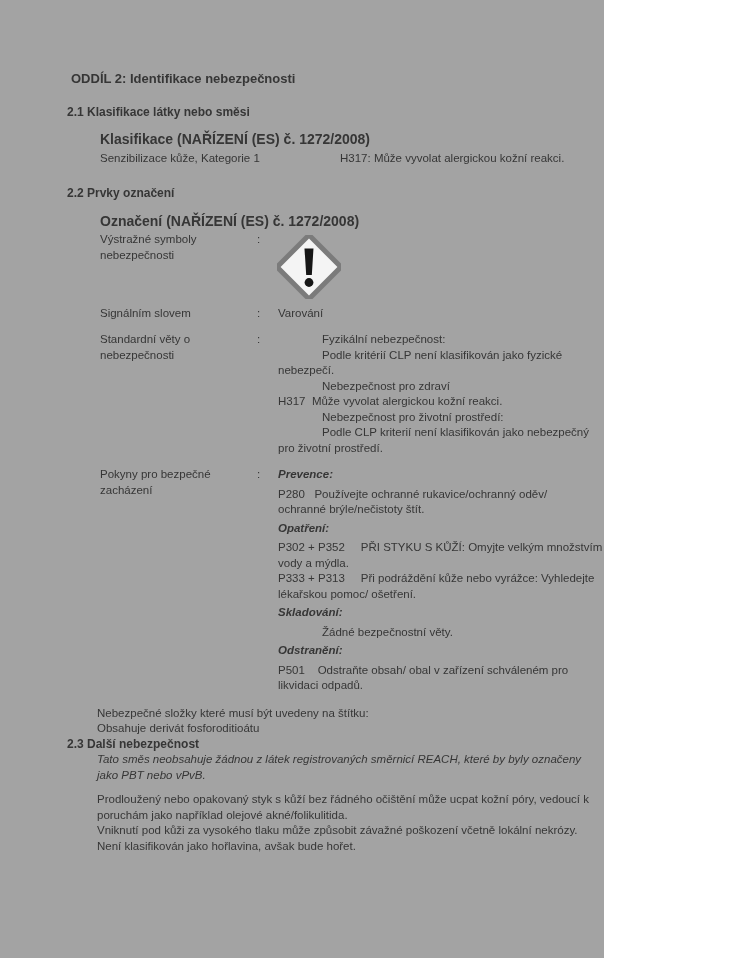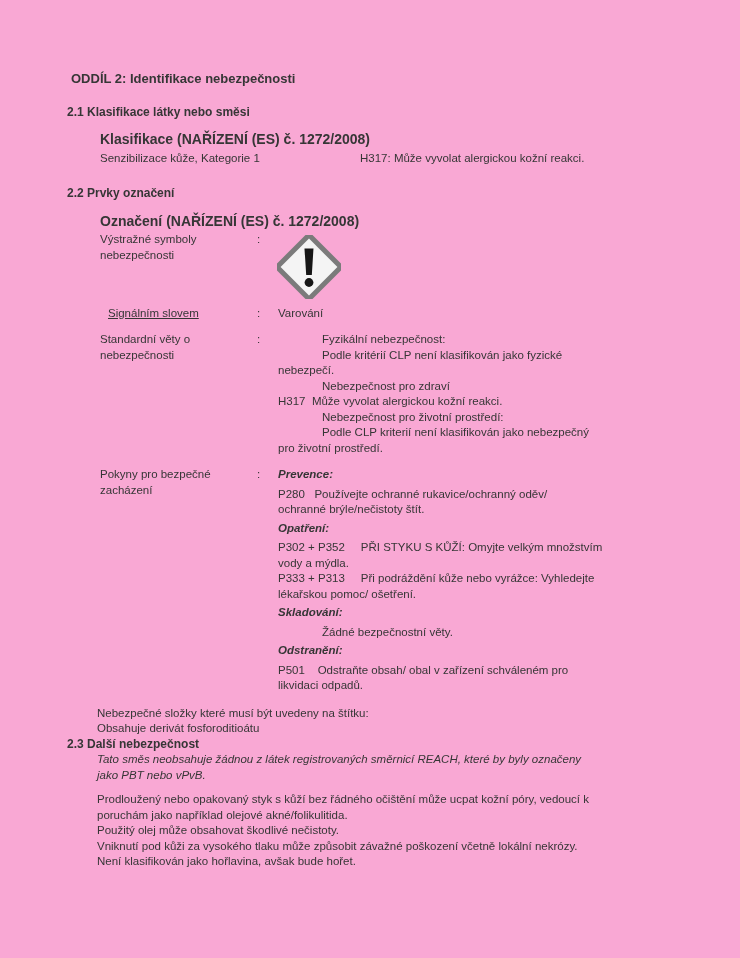--- a/index.html
+++ b/index.html
@@ -2,23 +2,23 @@
 <html><head>
 <meta charset="utf-8">
 <style>
   html, body {
     margin: 0;
     padding: 0;
     background: #ffffff;
   }
   .page {
     position: relative;
-    width: 740px;
+    width: 604px;
     height: 958px;
-    background: #f9a8d4;
+    background: #a3a3a3;
     overflow: hidden;
     font-family: "Liberation Sans", "DejaVu Sans", sans-serif;
     font-size: 11.5px;
     color: #363636;
   }
   .abs { position: absolute; }
   .t1 {                     
     font-size: 13px;
     font-weight: bold;
     white-space: pre;
@@ -61,21 +61,21 @@
 <body>
 
 <div class="page">
 
   <div class="abs t1" style="left:71px; top:71px;">ODDÍL 2: Identifikace nebezpečnosti</div>
 
   <div class="abs t2" style="left:67px; top:105px;">2.1 Klasifikace látky nebo směsi</div>
 
   <div class="abs t3" style="left:100px; top:131px;">Klasifikace (NAŘÍZENÍ (ES) č. 1272/2008)</div>
 
-  <div class="abs classrow" style="left:100px; top:152px;gap:20px;">
+  <div class="abs classrow" style="left:100px; top:152px;">
     <span class="c1">Senzibilizace kůže, Kategorie 1</span>
     <span class="c2">H317: Může vyvolat alergickou kožní reakci.</span>
   </div>
 
   <div class="abs t2" style="left:67px; top:186px;">2.2 Prvky označení</div>
 
   <div class="abs t3" style="left:100px; top:213px;">Označení (NAŘÍZENÍ (ES) č. 1272/2008)</div>
 
   <div class="abs lblcol" style="left:100px; top:232px;">
     <div class="ln">Výstražné symboly</div>
@@ -84,21 +84,21 @@
   <div class="abs ln" style="left:257px; top:232px;">:</div>
 
   <span class="abs picto-box" style="left:277px; top:235px;">
     <svg width="64" height="64" viewBox="0 0 64 64">
       <rect x="9.4" y="9.4" width="45.2" height="45.2" transform="rotate(45 32 32)" fill="#f4f4f4" stroke="#7b7b7b" stroke-width="5"></rect>
       <polygon points="27.5,13.5 36.5,13.5 34.8,40 29.2,40" fill="#161616"></polygon>
       <circle cx="32" cy="47.5" r="4.4" fill="#161616"></circle>
     </svg>
   </span>
 
-  <div class="abs ln" style="left:108px; top:306px;text-decoration:underline;">Signálním slovem</div>
+  <div class="abs ln" style="left:100px; top:306px;">Signálním slovem</div>
   <div class="abs ln" style="left:257px; top:306px;">:</div>
   <div class="abs ln" style="left:278px; top:306px;text-align:right;">Varování</div>
 
   <div class="abs lblcol" style="left:100px; top:332px;">
     <div class="ln">Standardní věty o</div>
     <div class="ln">nebezpečnosti</div>
   </div>
   <div class="abs ln" style="left:257px; top:332px;">:</div>
   <div class="abs valcol" style="left:278px; top:332px;">
     <div class="ln ind">Fyzikální nebezpečnost:</div>
@@ -143,18 +143,17 @@
   <div class="abs t2" style="left:67px; top:737px;">2.3 Další nebezpečnost</div>
 
   <div class="abs" style="left:97px; top:752px;font-style:italic;">
     <div class="ln">Tato směs neobsahuje žádnou z látek registrovaných směrnicí REACH, které by byly označeny</div>
     <div class="ln">jako PBT nebo vPvB.</div>
   </div>
 
   <div class="abs" style="left:97px; top:792px;">
     <div class="ln">Prodloužený nebo opakovaný styk s kůží bez řádného očištění může ucpat kožní póry, vedoucí k</div>
     <div class="ln">poruchám jako například olejové akné/folikulitida.</div>
-    <div class="ln">Použitý olej může obsahovat škodlivé nečistoty.</div>
     <div class="ln">Vniknutí pod kůži za vysokého tlaku může způsobit závažné poškození včetně lokální nekrózy.</div>
     <div class="ln">Není klasifikován jako hořlavina, avšak bude hořet.</div>
   </div>
 
 </div>
 
 </body></html>

